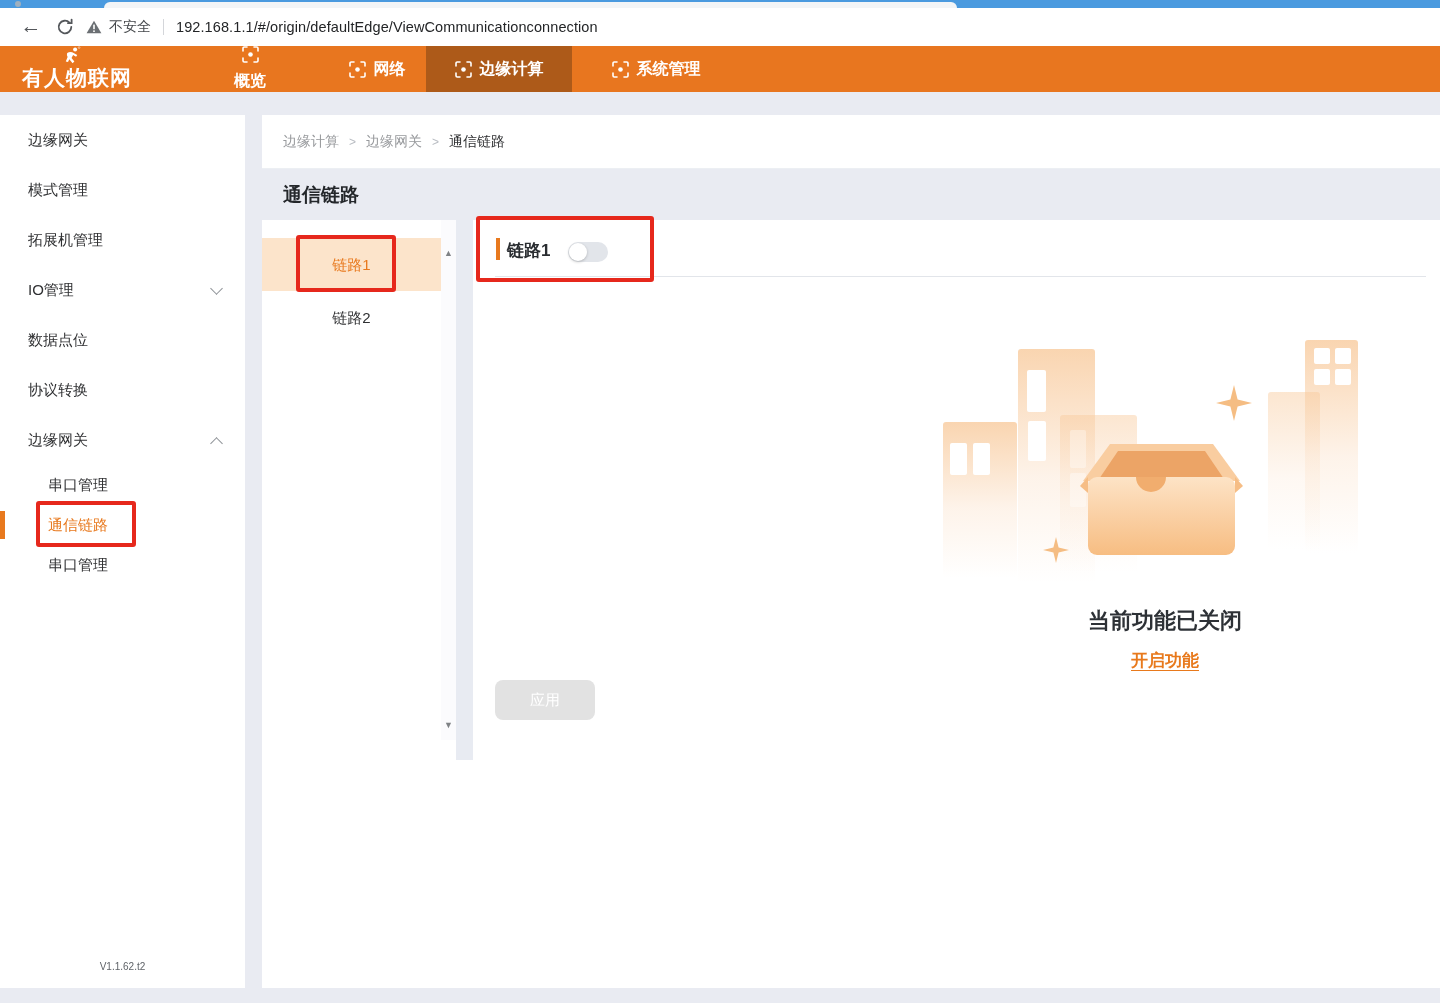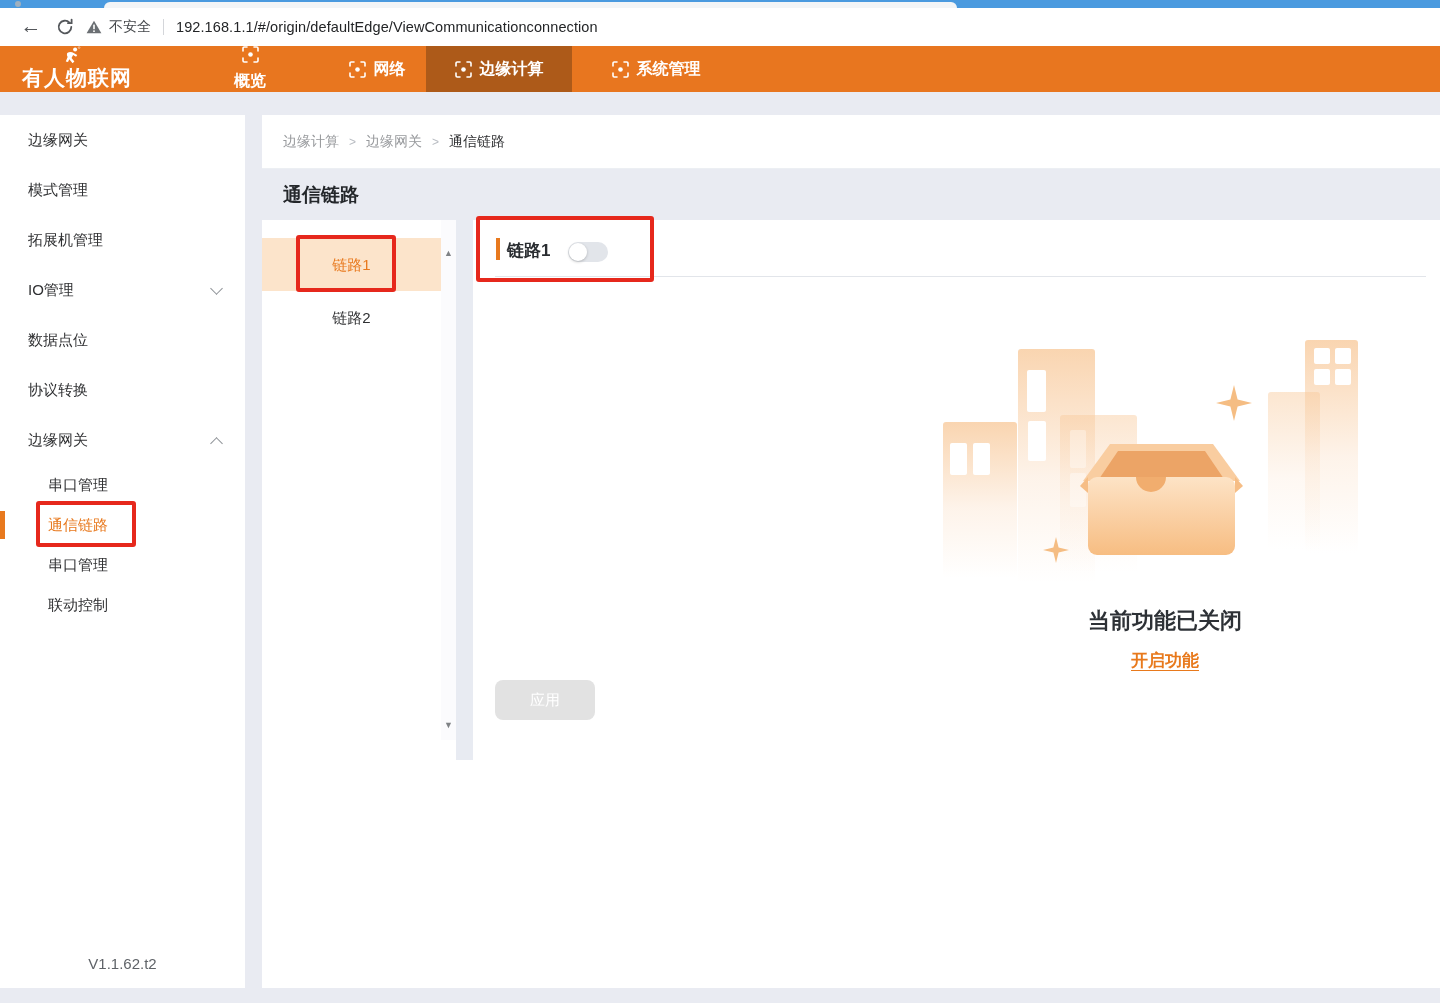--- a/index.html
+++ b/index.html
@@ -32,21 +32,21 @@
 
   
   .sidebar { position:absolute; left:0; top:115px; width:245px; height:873px; background:#ffffff; }
   .side-item { position:relative; height:50px; line-height:50px; padding-left:28px; font-size:15px; color:#303133; cursor:pointer; }
   .side-sub { position:relative; height:40px; line-height:40px; padding-left:48px; font-size:15px; color:#303133; cursor:pointer; }
   .side-sub.active { color:#e8791e; }
   .active-bar { position:absolute; left:0; top:6px; width:5px; height:28px; background:#e8791e; }
   .chev { position:absolute; right:24px; width:9px; height:9px; border-right:1.5px solid #8e9297; border-bottom:1.5px solid #8e9297; }
   .chev.down { top:19px; transform:rotate(45deg); }
   .chev.up { top:24px; transform:rotate(-135deg); }
-  .version { position:absolute; left:0; bottom:16px; width:100%; text-align:center; font-size:15px; color:#5f6368; }
+  .version { position:absolute; left:0; bottom:16px; width:100%; text-align:center; font-size:10px; color:#5f6368; }
 
   
   .crumb-bar { position:absolute; left:262px; top:115px; width:1178px; height:54px; background:#fff; border-bottom:1px solid #eceff3; display:flex; align-items:center; padding-left:21px; font-size:14px; }
   .crumb { color:#97999c; cursor:pointer; }
   .crumb.current { color:#303133; cursor:default; }
   .crumb-sep { color:#b8bcc2; margin:0 10px; font-size:12px; }
   .page-title { position:absolute; left:283px; top:182px; font-size:19px; font-weight:700; color:#24272b; }
 
   
   .card { position:absolute; left:262px; top:220px; width:1178px; height:768px; background:#fff; }
@@ -187,21 +187,20 @@
     <div class="side-item">
       <span>边缘网关</span>
       <i class="chev up"></i>
     </div>
     <div class="side-sub">串口管理</div>
     <div class="side-sub active">
       <span class="active-bar"></span>
       <span>通信链路</span>
     </div>
     <div class="side-sub">串口管理</div>
-    <div class="side-sub">联动控制</div>
     <div class="version">V1.1.62.t2</div>
   </div>
 
   <div class="crumb-bar">
     <span class="crumb">边缘计算</span>
     <span class="crumb-sep">&gt;</span>
     <span class="crumb">边缘网关</span>
     <span class="crumb-sep">&gt;</span>
     <span class="crumb current">通信链路</span>
   </div>

